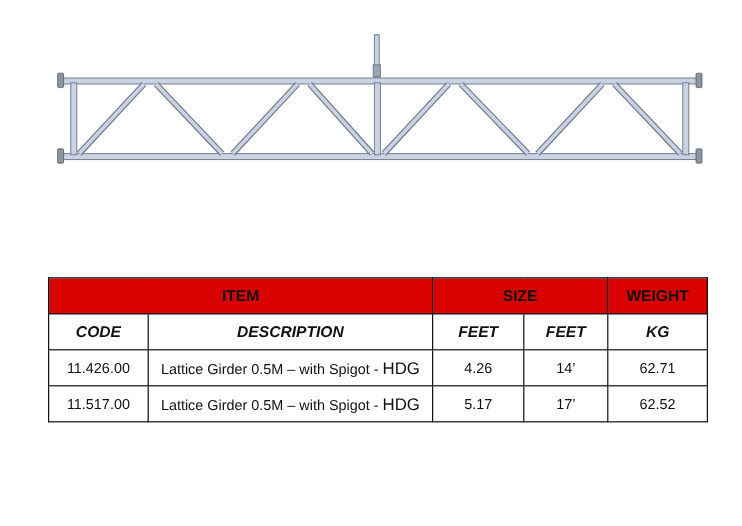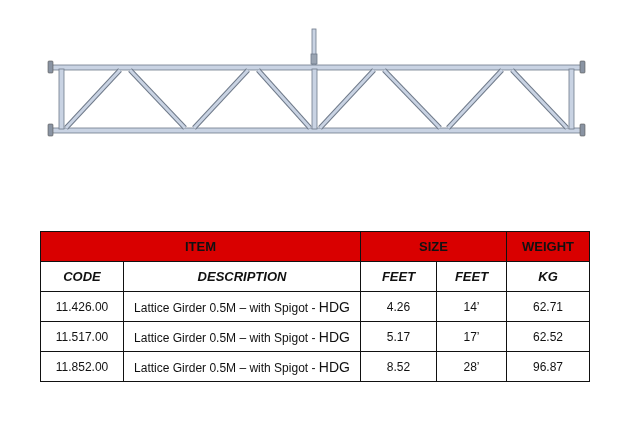--- a/index.html
+++ b/index.html
@@ -90,21 +90,14 @@
     <td>14’</td>
     <td>62.71</td>
   </tr>
   <tr class="data">
     <td>11.517.00</td>
     <td class="desc"><span>Lattice Girder 0.5M – with Spigot - </span><span class="hdg">HDG</span></td>
     <td>5.17</td>
     <td>17’</td>
     <td>62.52</td>
   </tr>
-  <tr class="data">
-    <td>11.852.00</td>
-    <td class="desc"><span>Lattice Girder 0.5M – with Spigot - </span><span class="hdg">HDG</span></td>
-    <td>8.52</td>
-    <td>28’</td>
-    <td>96.87</td>
-  </tr>
 </tbody>
   </table>
 
 </body></html>

